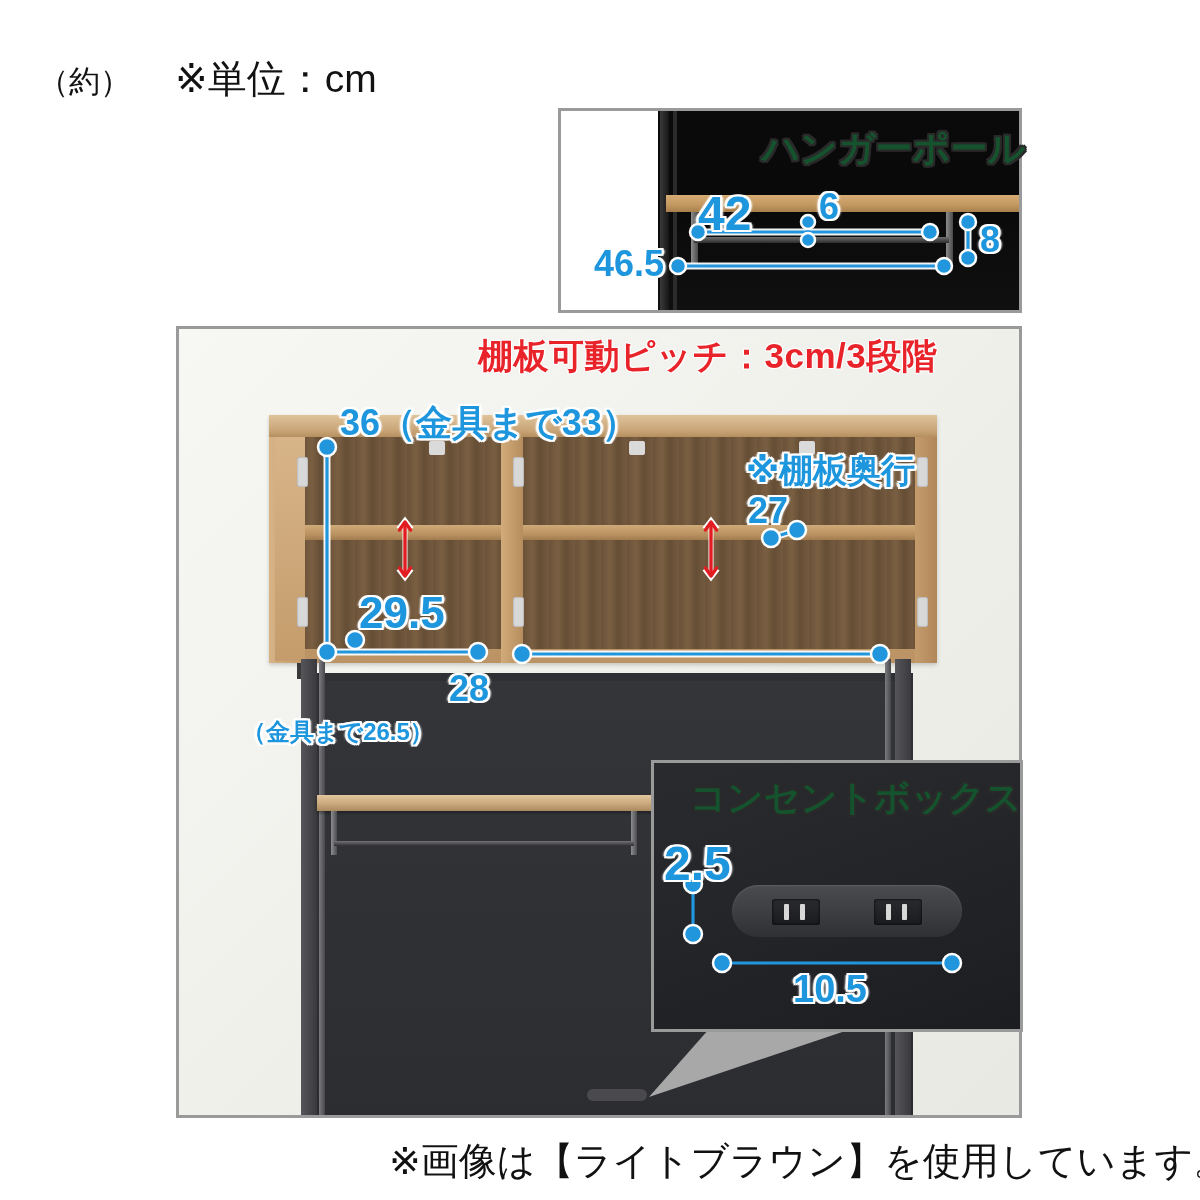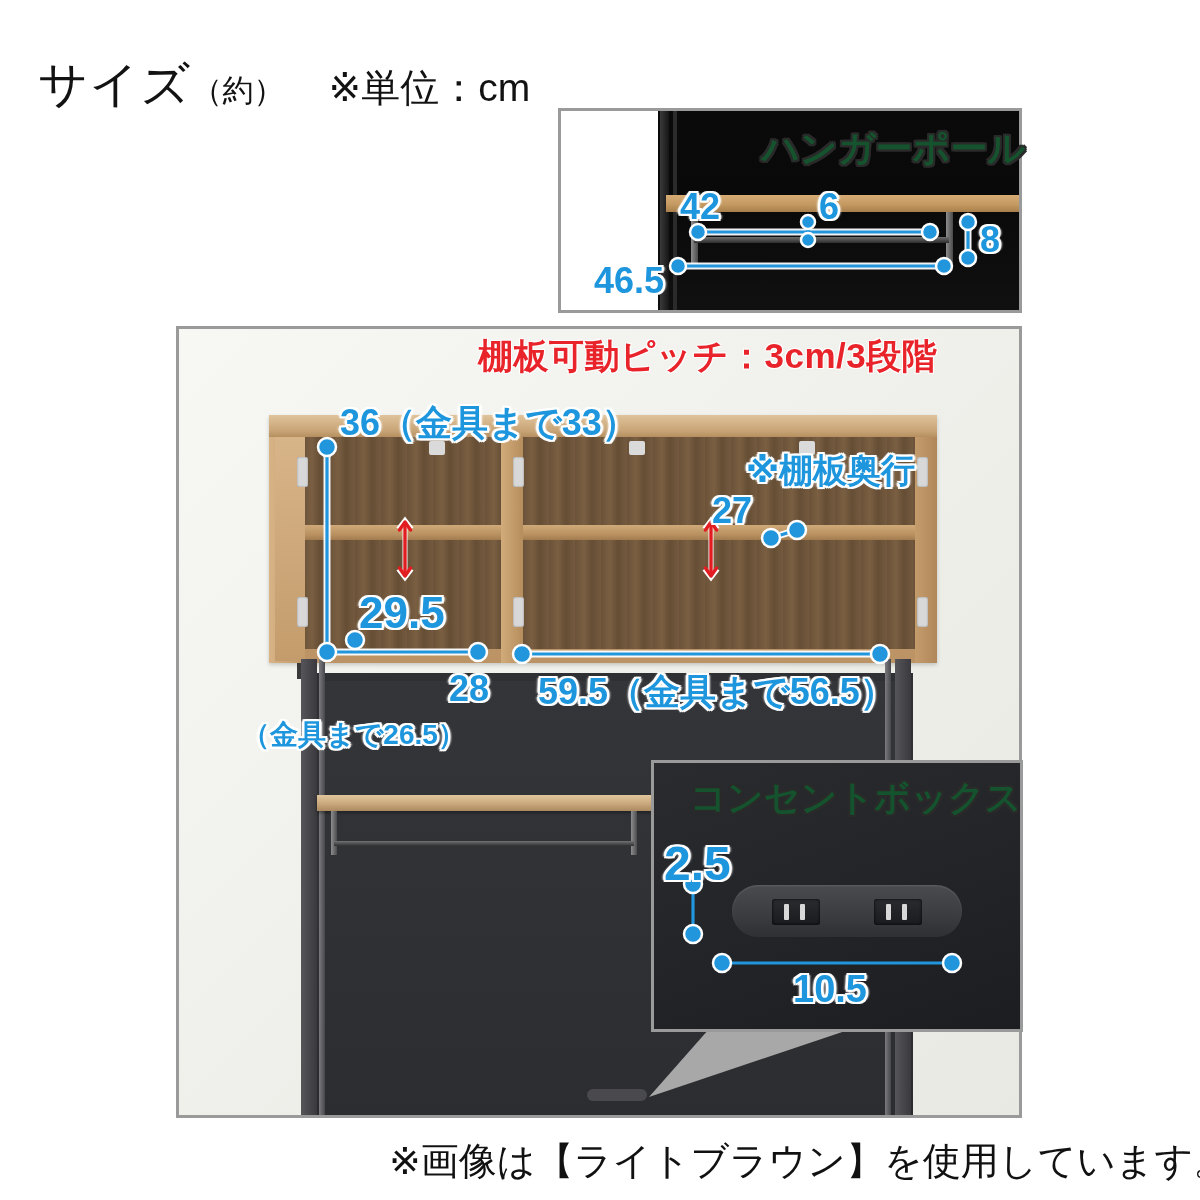--- a/index.html
+++ b/index.html
@@ -145,21 +145,20 @@
 
   
   #caption{position:absolute;left:389px;top:1136px;font-size:38px;color:#111;white-space:nowrap;}
 </style>
 </head>
 <body>
 
 <div class="stage">
 
   <div class="heading">
-    <span class="big">サイズ</span>
     <span class="paren">（約）</span>
     <span class="unit">※単位：cm</span>
   </div>
 
   <div class="panel" id="hangerPanel">
     <div class="whitepart"></div>
     <div class="blackpart"></div>
     <div class="leftframe"></div>
     <div class="leftframe2"></div>
     <div class="woodrail"></div>
@@ -305,31 +304,30 @@
       <circle cx="693" cy="884" r="9"></circle>
       <circle cx="693" cy="934" r="9"></circle>
       <circle cx="722" cy="963" r="9"></circle>
       <circle cx="952" cy="963" r="9"></circle>
     </g>
   </svg>
 
   <div class="insetTitle" style="left:762px;top:124px;font-size:37px;">ハンガーポール</div>
   <div class="insetTitle" style="left:690px;top:774px;font-size:36px;">コンセントボックス</div>
 
-  <div class="dim" style="left:680px;top:186px;font-size:36px;">42</div>
+  <div class="dim" style="left:698px;top:186px;font-size:48px;">42</div>
   <div class="dim" style="left:819px;top:186px;font-size:36px;">6</div>
   <div class="dim" style="left:980px;top:219px;font-size:36px;">8</div>
-  <div class="dim" style="left:594px;top:260px;font-size:36px;">46.5</div>
+  <div class="dim" style="left:594px;top:243px;font-size:36px;">46.5</div>
 
   <div class="dim" style="left:340px;top:399px;font-size:36px;">36（金具まで33）</div>
   <div class="dim" style="left:746px;top:448px;font-size:34px;">※棚板奥行</div>
-  <div class="dim" style="left:712px;top:490px;font-size:36px;">27</div>
+  <div class="dim" style="left:748px;top:490px;font-size:36px;">27</div>
   <div class="dim" style="left:359px;top:588px;font-size:44px;">29.5</div>
   <div class="dim" style="left:449px;top:668px;font-size:36px;">28</div>
-  <div class="dim" style="left:538px;top:668px;font-size:36px;">59.5（金具まで56.5）</div>
-  <div class="dim" style="left:242px;top:716px;font-size:28px;">（金具まで26.5）</div>
+  <div class="dim" style="left:242px;top:716px;font-size:24px;">（金具まで26.5）</div>
 
   <div class="dim" style="left:664px;top:836px;font-size:48px;">2.5</div>
   <div class="dim" style="left:793px;top:968px;font-size:38px;">10.5</div>
 
   <div id="caption">※画像は【ライトブラウン】を使用しています。</div>
 
 </div>
 
 </body></html>

